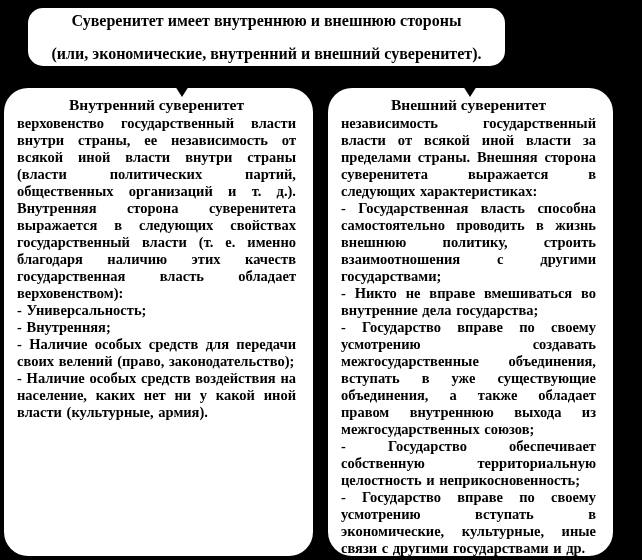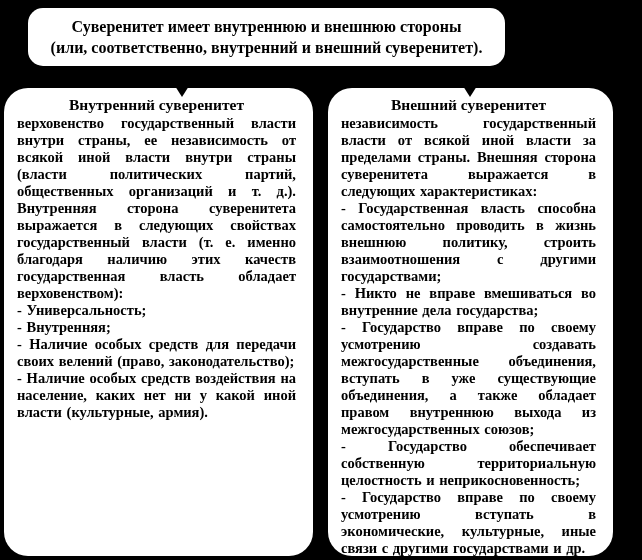--- a/index.html
+++ b/index.html
@@ -9,21 +9,21 @@
     position:relative;
     overflow:hidden;
     font-family:"Liberation Serif", serif;
     font-weight:bold;
     color:#000000;
   }
   .box { position:absolute; background:#ffffff; box-sizing:border-box; }
   .header-box {
     left:28px; top:8px; width:477px; height:58px;
     border-radius:15px;
-    display:flex; flex-direction:column; justify-content:center;
+    display:flex; flex-direction:column; justify-content:space-between;
     text-align:center;
     font-size:16px; line-height:21px;
     padding:2px 14px;
   }
   .col-box {
     top:88px; height:468px;
     border-radius:24px;
     padding:8px 17px 8px 13px;
     font-size:14.5px; line-height:17px;
   }
@@ -44,21 +44,21 @@
     border-top:11px solid #000000;
   }
   .arrow-left  { left:175px; top:86px; }
   .arrow-right { left:463px; top:86px; }
 </style>
 </head>
 <body>
 
 <div class="box header-box">
   <div>Суверенитет имеет внутреннюю и внешнюю стороны</div>
-  <div>(или, соответственно, внутренний и внешний суверенитет).</div>
+  <div>(или, экономические, внутренний и внешний суверенитет).</div>
 </div>
 
 <div class="arrow arrow-left"></div>
 <div class="arrow arrow-right"></div>
 
 <div class="box col-box col-left">
   <div class="col-title">Внутренний суверенитет</div>
   <p class="body-par">верховенство государственный власти внутри страны, ее независимость от всякой иной власти внутри страны (власти политических партий, общественных организаций и т. д.). Внутренняя сторона суверенитета выражается в следующих свойствах государственный власти (т. е. именно благодаря наличию этих качеств государственная власть обладает верховенством):</p>
   <p class="body-par">- Универсальность;</p>
   <p class="body-par">- Внутренняя;</p>

